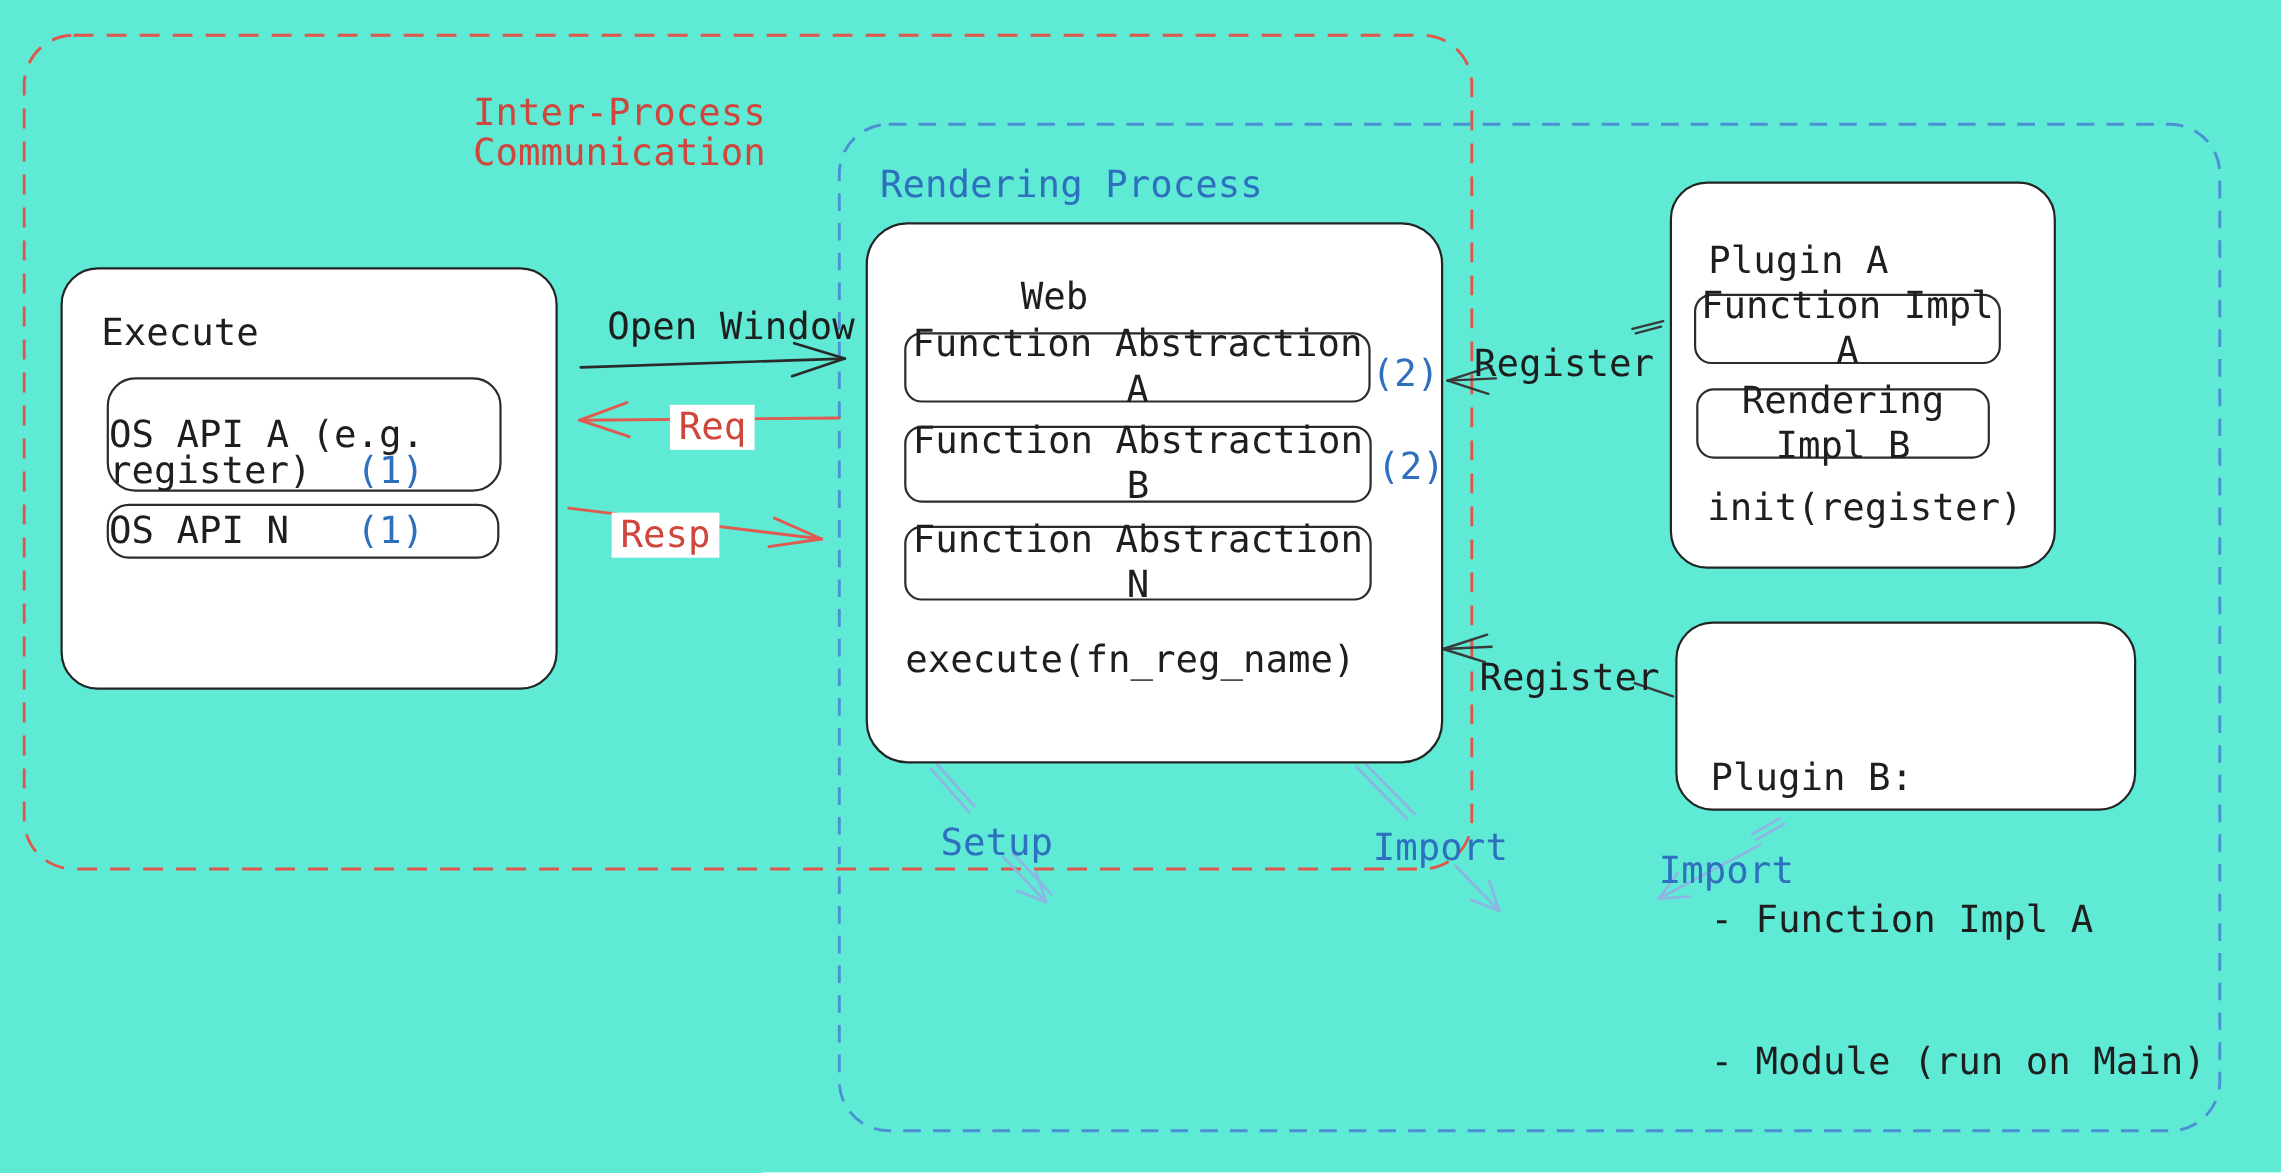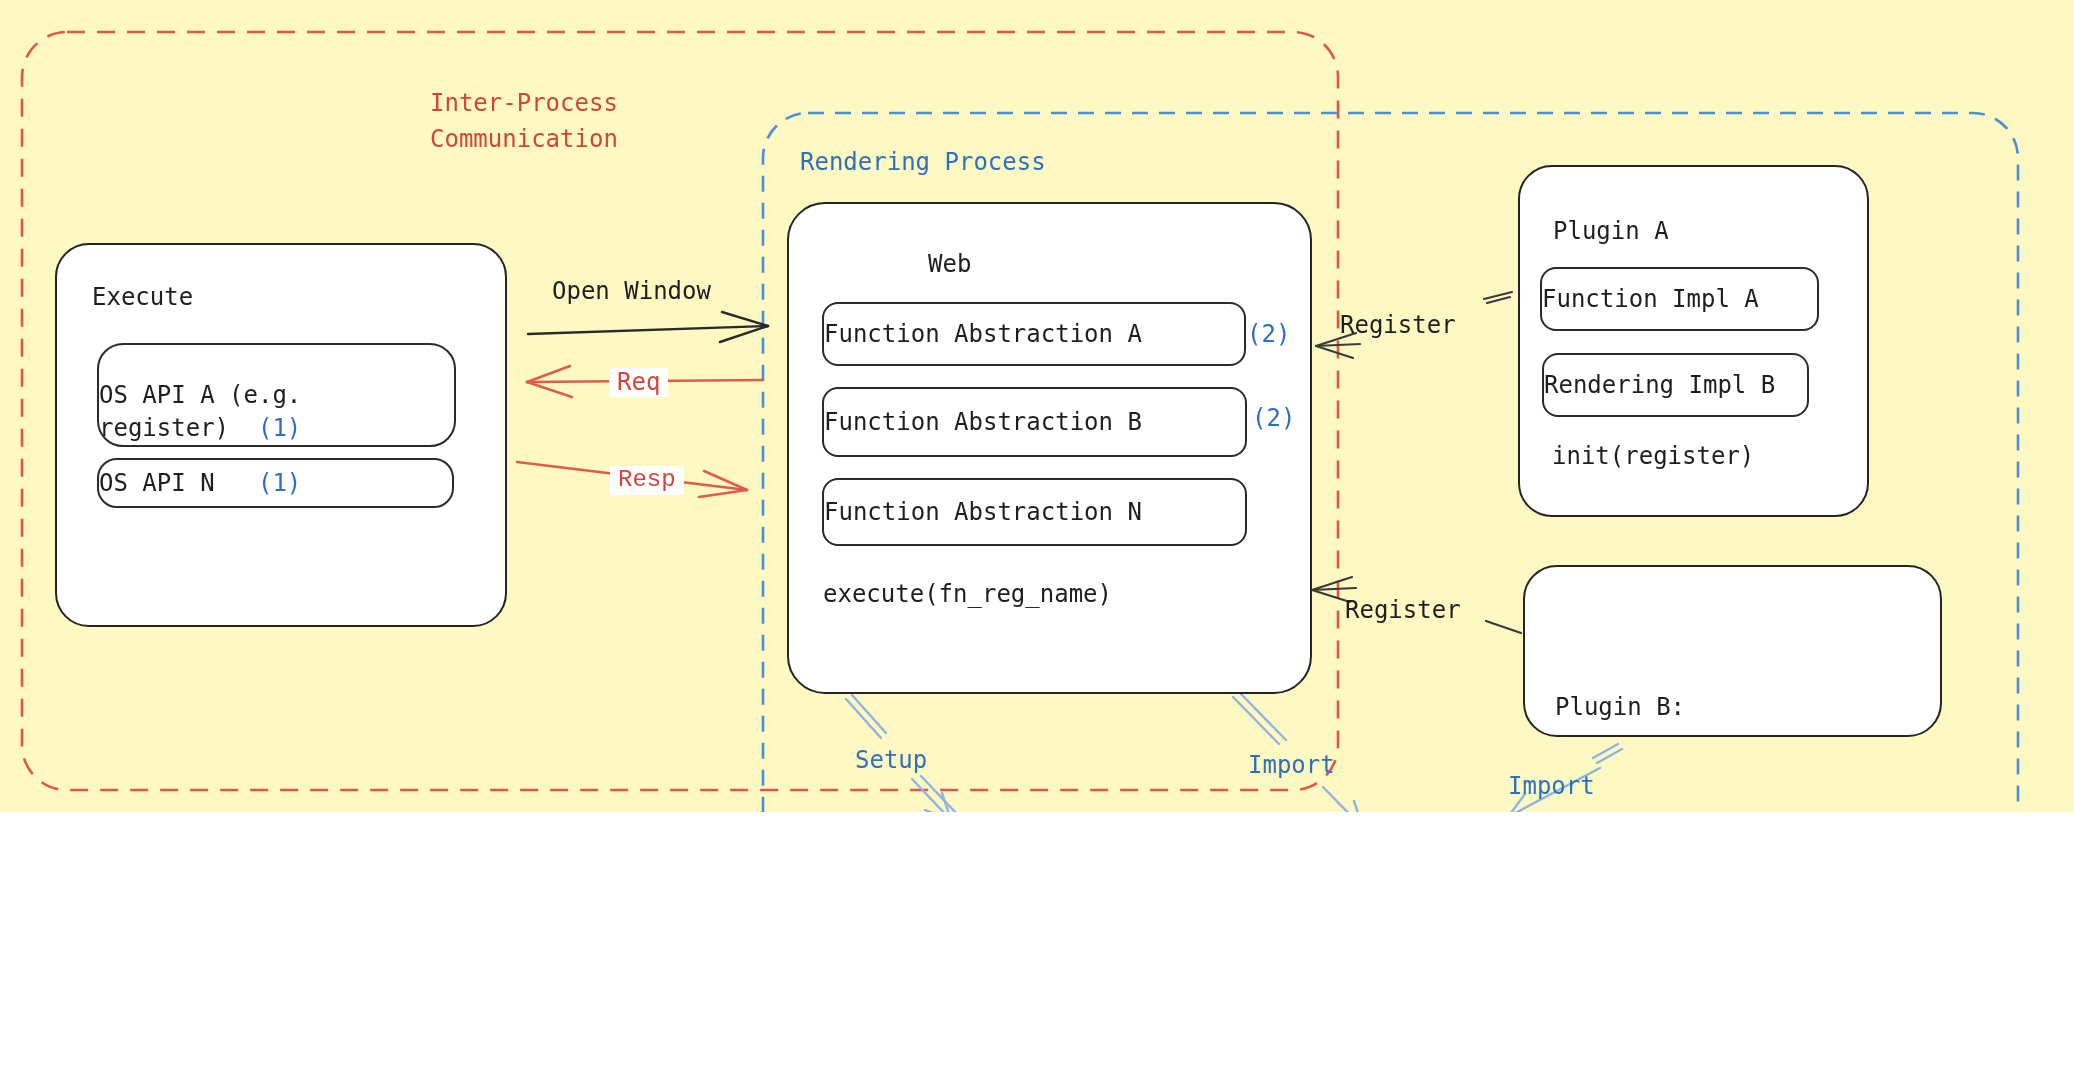--- a/index.html
+++ b/index.html
@@ -1,19 +1,19 @@
 <!DOCTYPE html>
 <html><head>
 <meta charset="utf-8">
 <style>
   html,body{margin:0;padding:0;background:#ffffff;}
   .canvas{
-    position:relative;width:2074px;height:812px;background:#fef9c3;overflow:hidden;
+    position:relative;width:2074px;height:1066px;background:#5eead4;overflow:hidden;
     font-family:"DejaVu Sans Mono","Liberation Mono",monospace;
-    color:#1e1e1e;font-size:24px;line-height:1.2;
+    color:#1e1e1e;font-size:34px;line-height:1.2;
   }
   svg.overlay{position:absolute;left:0;top:0;width:2074px;height:1066px;pointer-events:none;}
   .box{
     position:absolute;border:2.4px solid #242424;border-radius:34px;background:#ffffff;
   }
   .innerbox{
     position:absolute;border:2.2px solid #2b2b2b;border-radius:18px;background:#ffffff;
     display:flex;align-items:center;text-align:center;
   }
   .blue{color:#2e6fbe;}
@@ -156,20 +156,20 @@
   <div class="box" style="left:1523px;top:565px;width:415px;height:168px;"></div>
   <div class="label" style="left:1555px;top:600px;line-height:43px;">
     <div>Plugin B:</div>
     <div>- Function Impl A</div>
     <div>- Module (run on Main)</div>
   </div>
 
 
   <div class="arrow-label" style="left:552px;top:277px;">Open Window</div>
   <div class="arrow-label red bg-white" style="left:609px;top:368px;">Req</div>
-  <div class="arrow-label red bg-white" style="left:610px;top:466px;font-family:Liberation Mono, monospace;">Resp</div>
+  <div class="arrow-label red bg-white" style="left:556px;top:466px;">Resp</div>
   <div class="arrow-label" style="left:1340px;top:311px;">Register</div>
   <div class="arrow-label" style="left:1345px;top:596px;">Register</div>
   <div class="arrow-label blue" style="left:855px;top:746px;">Setup</div>
   <div class="arrow-label blue" style="left:1248px;top:751px;">Import</div>
   <div class="arrow-label blue" style="left:1508px;top:772px;">Import</div>
 
 </div>
 
 </body></html>

